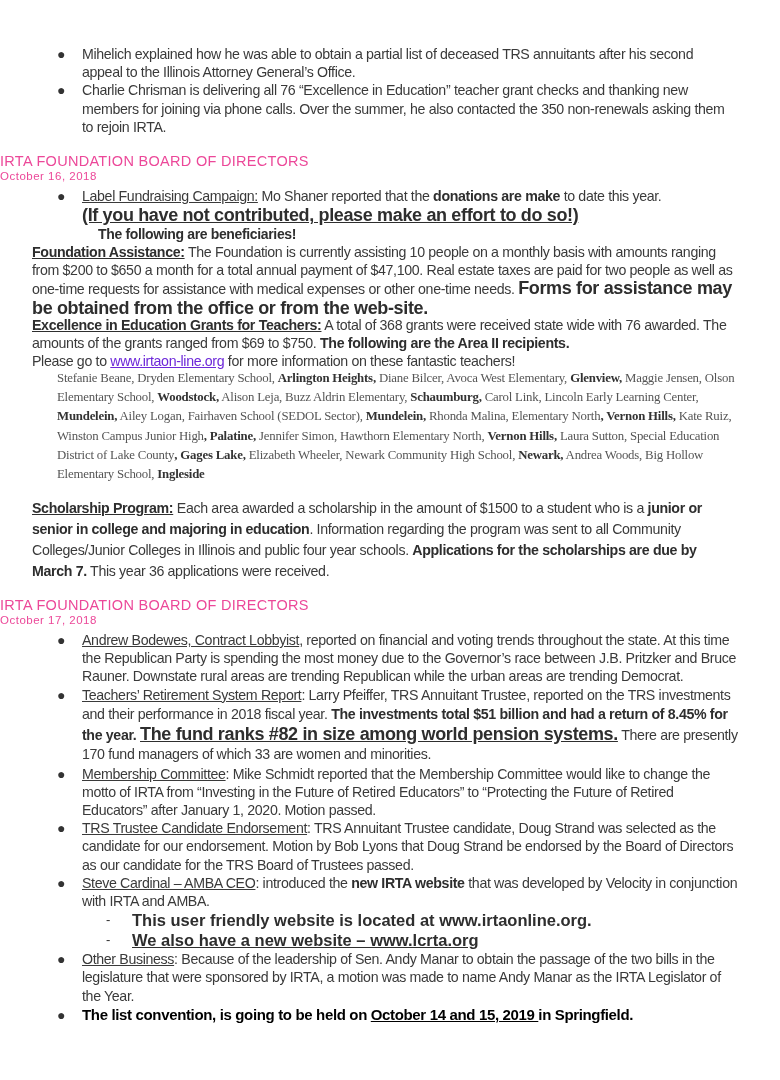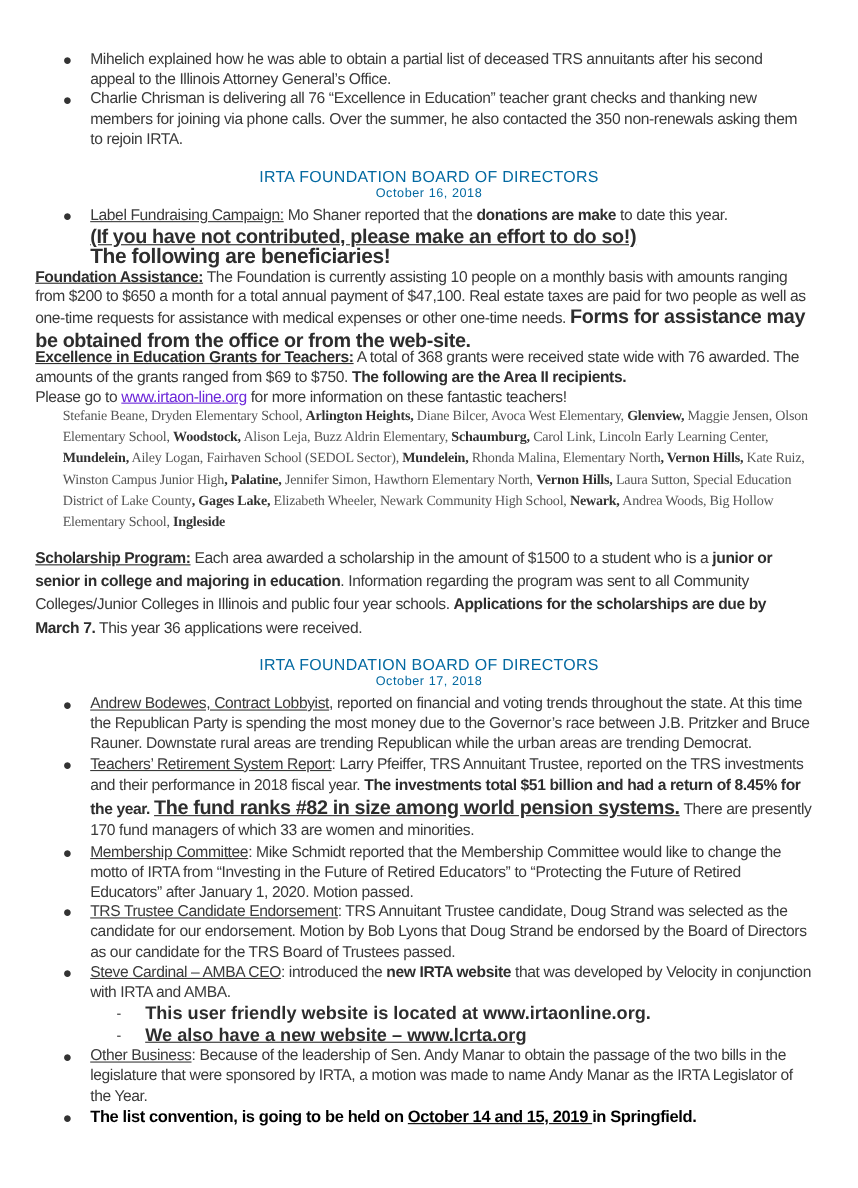--- a/index.html
+++ b/index.html
@@ -4,21 +4,21 @@
 <style>
   html,body{margin:0;padding:0;background:#fff;}
   body{width:780px;height:1080px;overflow:hidden;position:relative;
        font-family:"Liberation Serif","DejaVu Serif",serif;color:#333;}
   .page{position:absolute;left:0;top:0;width:780px;height:1080px;}
   .cal{font-family:"Liberation Sans Narrow","Liberation Sans","DejaVu Sans",sans-serif;font-stretch:condensed;}
   .t{font-size:14.2px;line-height:18.2px;letter-spacing:-0.35px;color:#3a3a3a;}
   ul.bl{list-style:none;margin:0;padding:0;}
   ul.bl li{position:relative;padding-left:82px;}
   ul.bl li .dot{position:absolute;left:57px;top:0;font-size:14px;color:#333;}
-  .hdr{text-align:center;font-family:"Liberation Sans","DejaVu Sans",sans-serif;color:#0369a1;font-weight:300;}
+  .hdr{font-family:"Liberation Sans","DejaVu Sans",sans-serif;color:#ec4899;font-weight:300;}
   .hdr .h1{font-size:14.5px;letter-spacing:0.3px;line-height:17px;}
   .hdr .h2{font-size:11.5px;letter-spacing:0.5px;line-height:13px;}
   b,.b{font-weight:bold;color:#2e2e2e;}
   u{text-decoration:underline;}
   .big{font-size:18px;}
   .ser{font-family:"Liberation Serif","DejaVu Serif",serif;font-size:12.8px;line-height:19.2px;color:#555;letter-spacing:-0.2px;}
   a.lnk{color:#6d28d9;text-decoration:underline;margin-top:40px;}
   .blk{position:absolute;left:0;width:780px;}
   .sub{list-style:none;margin:0;padding:0;}
   .sub li{position:relative;padding-left:132px;font-size:16.5px;line-height:20px;font-weight:bold;color:#2e2e2e;}
@@ -41,21 +41,21 @@
     <div class="h1">IRTA FOUNDATION BOARD OF DIRECTORS</div>
     <div class="h2">October 16, 2018</div>
   </div>
 
   <div class="blk" style="top:187px;">
     <ul class="bl cal t">
       <li>
         <span class="dot">●</span>
         <u>Label Fundraising Campaign:</u><span> Mo Shaner reported that the </span><b>donations are make</b><span> to date this year.</span>
         <div class="b big" style="line-height:20px;"><u>(If you have not contributed, please make an effort to do so!)</u></div>
-        <div class="b" style="font-size:19px;line-height:18px;">The following are beneficiaries!</div>
+        <div class="b" style="font-size:14px;line-height:18px;margin-left:16px;">The following are beneficiaries!</div>
       </li>
     </ul>
   </div>
 
   <div class="blk cal t" style="top:243px;left:32px;width:710px;">
     <u class="b">Foundation Assistance:</u><span>  The Foundation is currently assisting 10 people on a monthly basis with amounts ranging from $200 to $650 a month for a total annual payment of $47,100.  Real estate taxes are paid for two people as well as one-time requests for assistance with medical expenses or other one-time needs.  </span><b class="big">Forms for assistance may be obtained from the office or from the web-site.</b>
   </div>
 
   <div class="blk cal t" style="top:316px;left:32px;width:710px;">
     <u class="b">Excellence in Education Grants for Teachers:</u><span>  A total of 368 grants were received state wide with 76 awarded.  The amounts of the grants ranged from $69 to $750.    </span><b>The following are the Area II recipients.</b><br>

